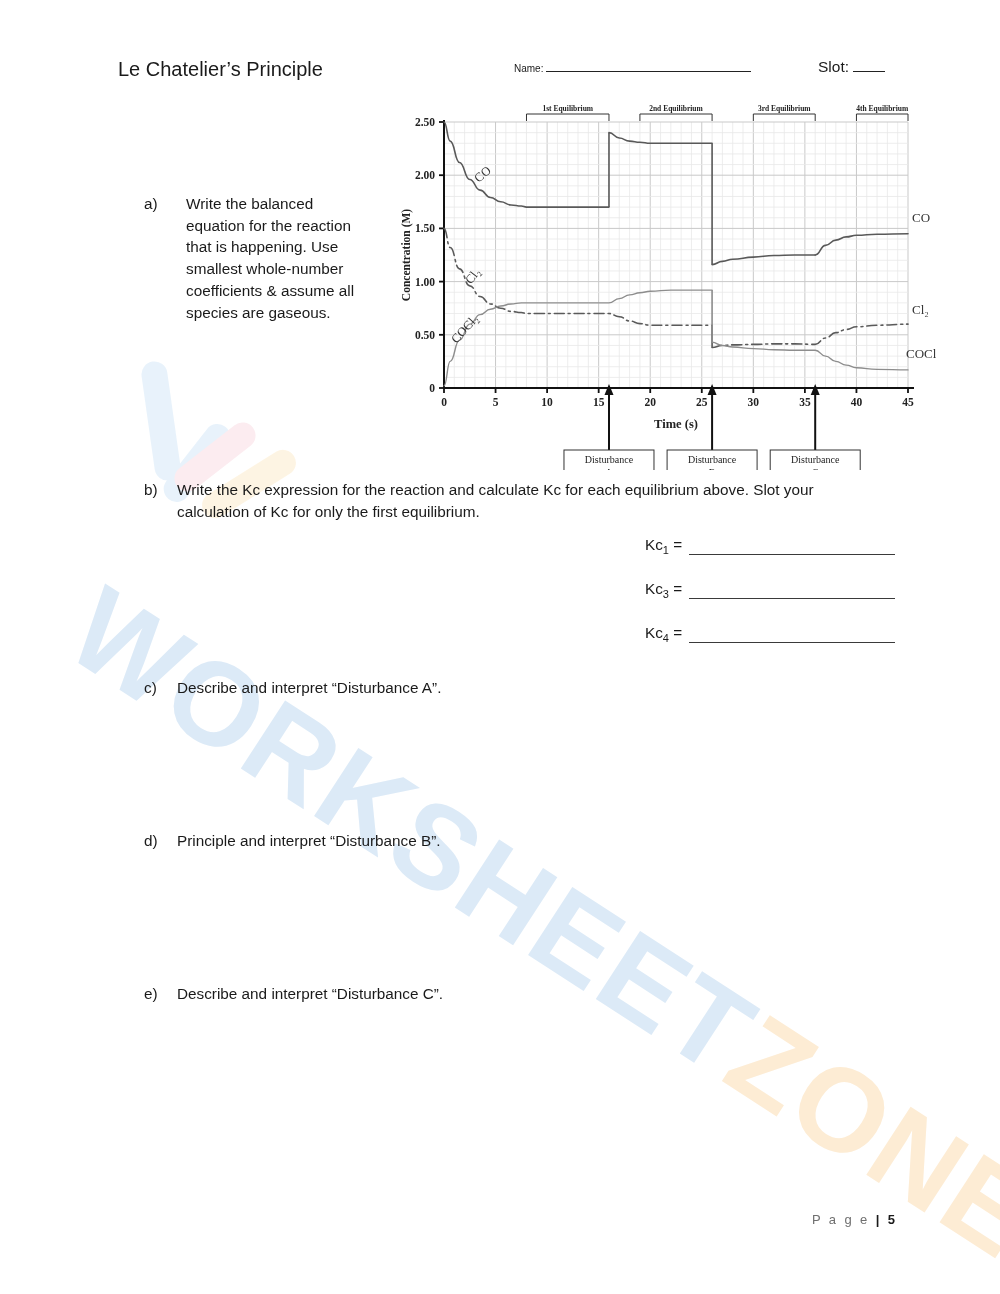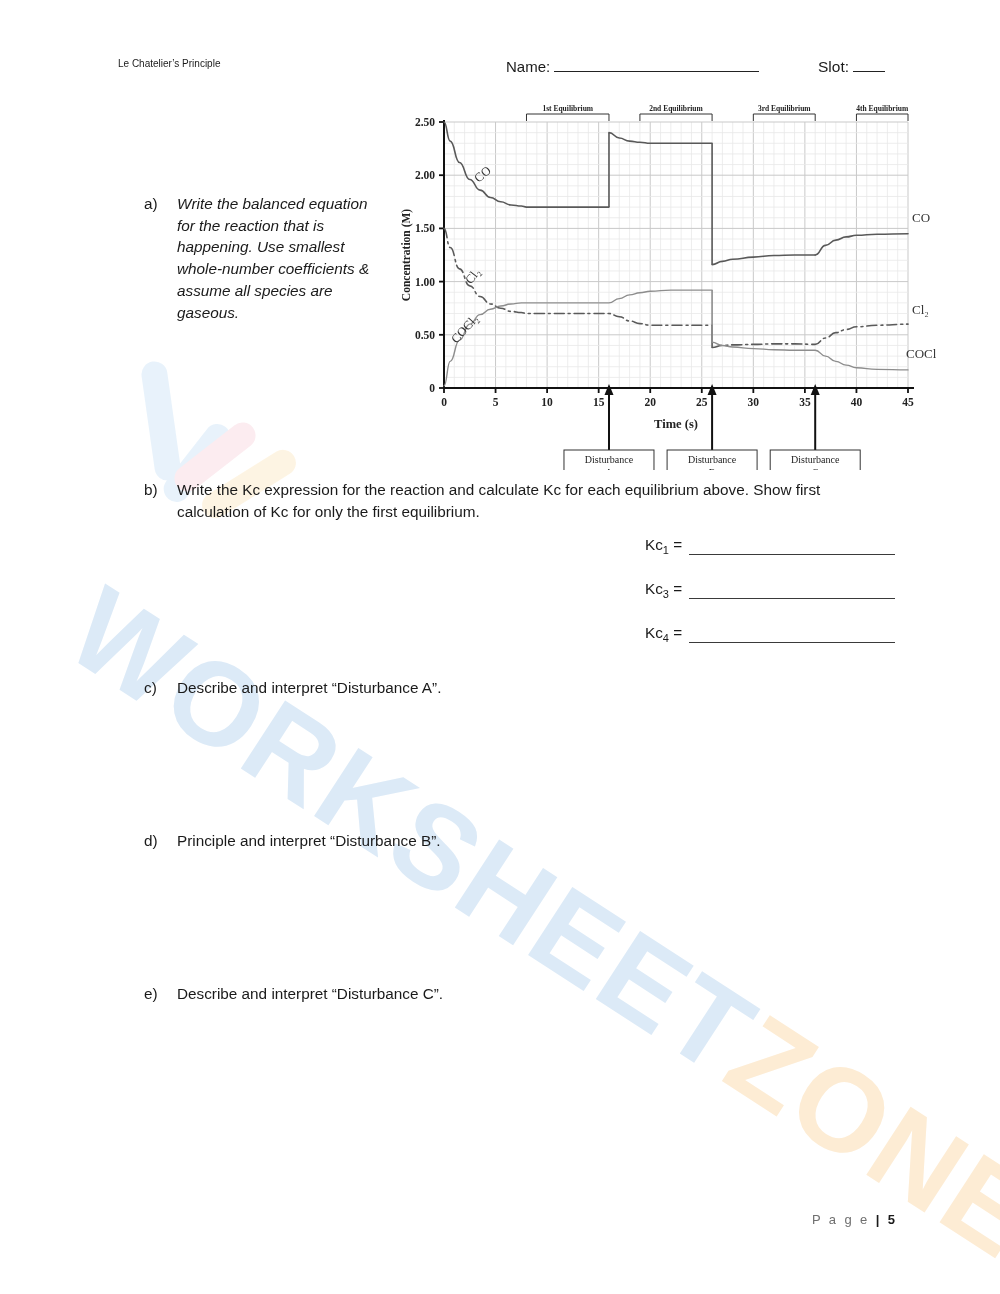--- a/index.html
+++ b/index.html
@@ -18,33 +18,33 @@
     font-family:"Liberation Sans",sans-serif;
     transform:rotate(33deg);transform-origin:left top;
     white-space:nowrap;
   }
   .wm-a{color:#dceaf7;}
   .wm-b{color:#fdecd4;}
   .wm-logo{position:absolute;left:140px;top:355px;width:240px;height:180px;}
 
   
   .hdr{position:absolute;left:118px;top:58px;right:100px;height:24px;}
-  .hdr-title{position:absolute;left:0;top:0;font-size:10px;}
-  .hdr-name{position:absolute;left:388px;top:0;font-size:15px;}
+  .hdr-title{position:absolute;left:0;top:0;font-size:20px;}
+  .hdr-name{position:absolute;left:396px;top:0;font-size:10px;}
   .hdr-rule{display:inline-block;border-bottom:1.3px solid #222;height:13px;}
   .hdr-slot{position:absolute;left:700px;top:0;font-size:15.5px;}
 
   
   .q12{position:absolute;left:115px;top:105px;width:250px;font-size:15.3px;line-height:1.42;}
   .q12-num{position:absolute;left:0;top:0;}
   .q12-body{margin-left:29px;}
 
   .qa{position:absolute;left:144px;top:193px;width:230px;font-size:15.3px;line-height:1.42;}
   .qa-let{position:absolute;left:0;top:0;}
-  .qa-body{margin-left:33px;font-style:italic;}
+  .qa-body{margin-left:42px;}
 
   .qb{position:absolute;left:144px;top:479px;width:745px;font-size:15.3px;line-height:1.45;}
   .qb-let{position:absolute;left:0;top:0;}
   .qb-body{margin-left:33px;}
 
   .qitem{position:absolute;left:144px;font-size:15.3px;}
   .qitem-let{position:absolute;left:0;top:0;}
   .qitem-body{margin-left:33px;}
   #q-c{top:679px;}
   #q-d{top:832px;}
@@ -96,21 +96,21 @@
   </div>
 
 
   <div class="qa">
     <span class="qa-let">a)</span>
     <div class="qa-body">Write the balanced equation for the reaction that is happening.  Use smallest whole-number coefficients &amp; assume all species are gaseous.</div>
   </div>
 
   <div class="qb">
     <span class="qb-let">b)</span>
-    <div class="qb-body">Write the Kc expression for the reaction and calculate Kc for each equilibrium above.  Show first calculation of Kc for only the first equilibrium.</div>
+    <div class="qb-body">Write the Kc expression for the reaction and calculate Kc for each equilibrium above.  Slot your calculation of Kc for only the first equilibrium.</div>
   </div>
 
   <div class="qitem" id="q-c">
     <span class="qitem-let">c)</span>
     <div class="qitem-body">Describe and interpret “Disturbance A”.</div>
   </div>
 
   <div class="qitem" id="q-d">
     <span class="qitem-let">d)</span>
     <div class="qitem-body">Principle and interpret “Disturbance B”.</div>

